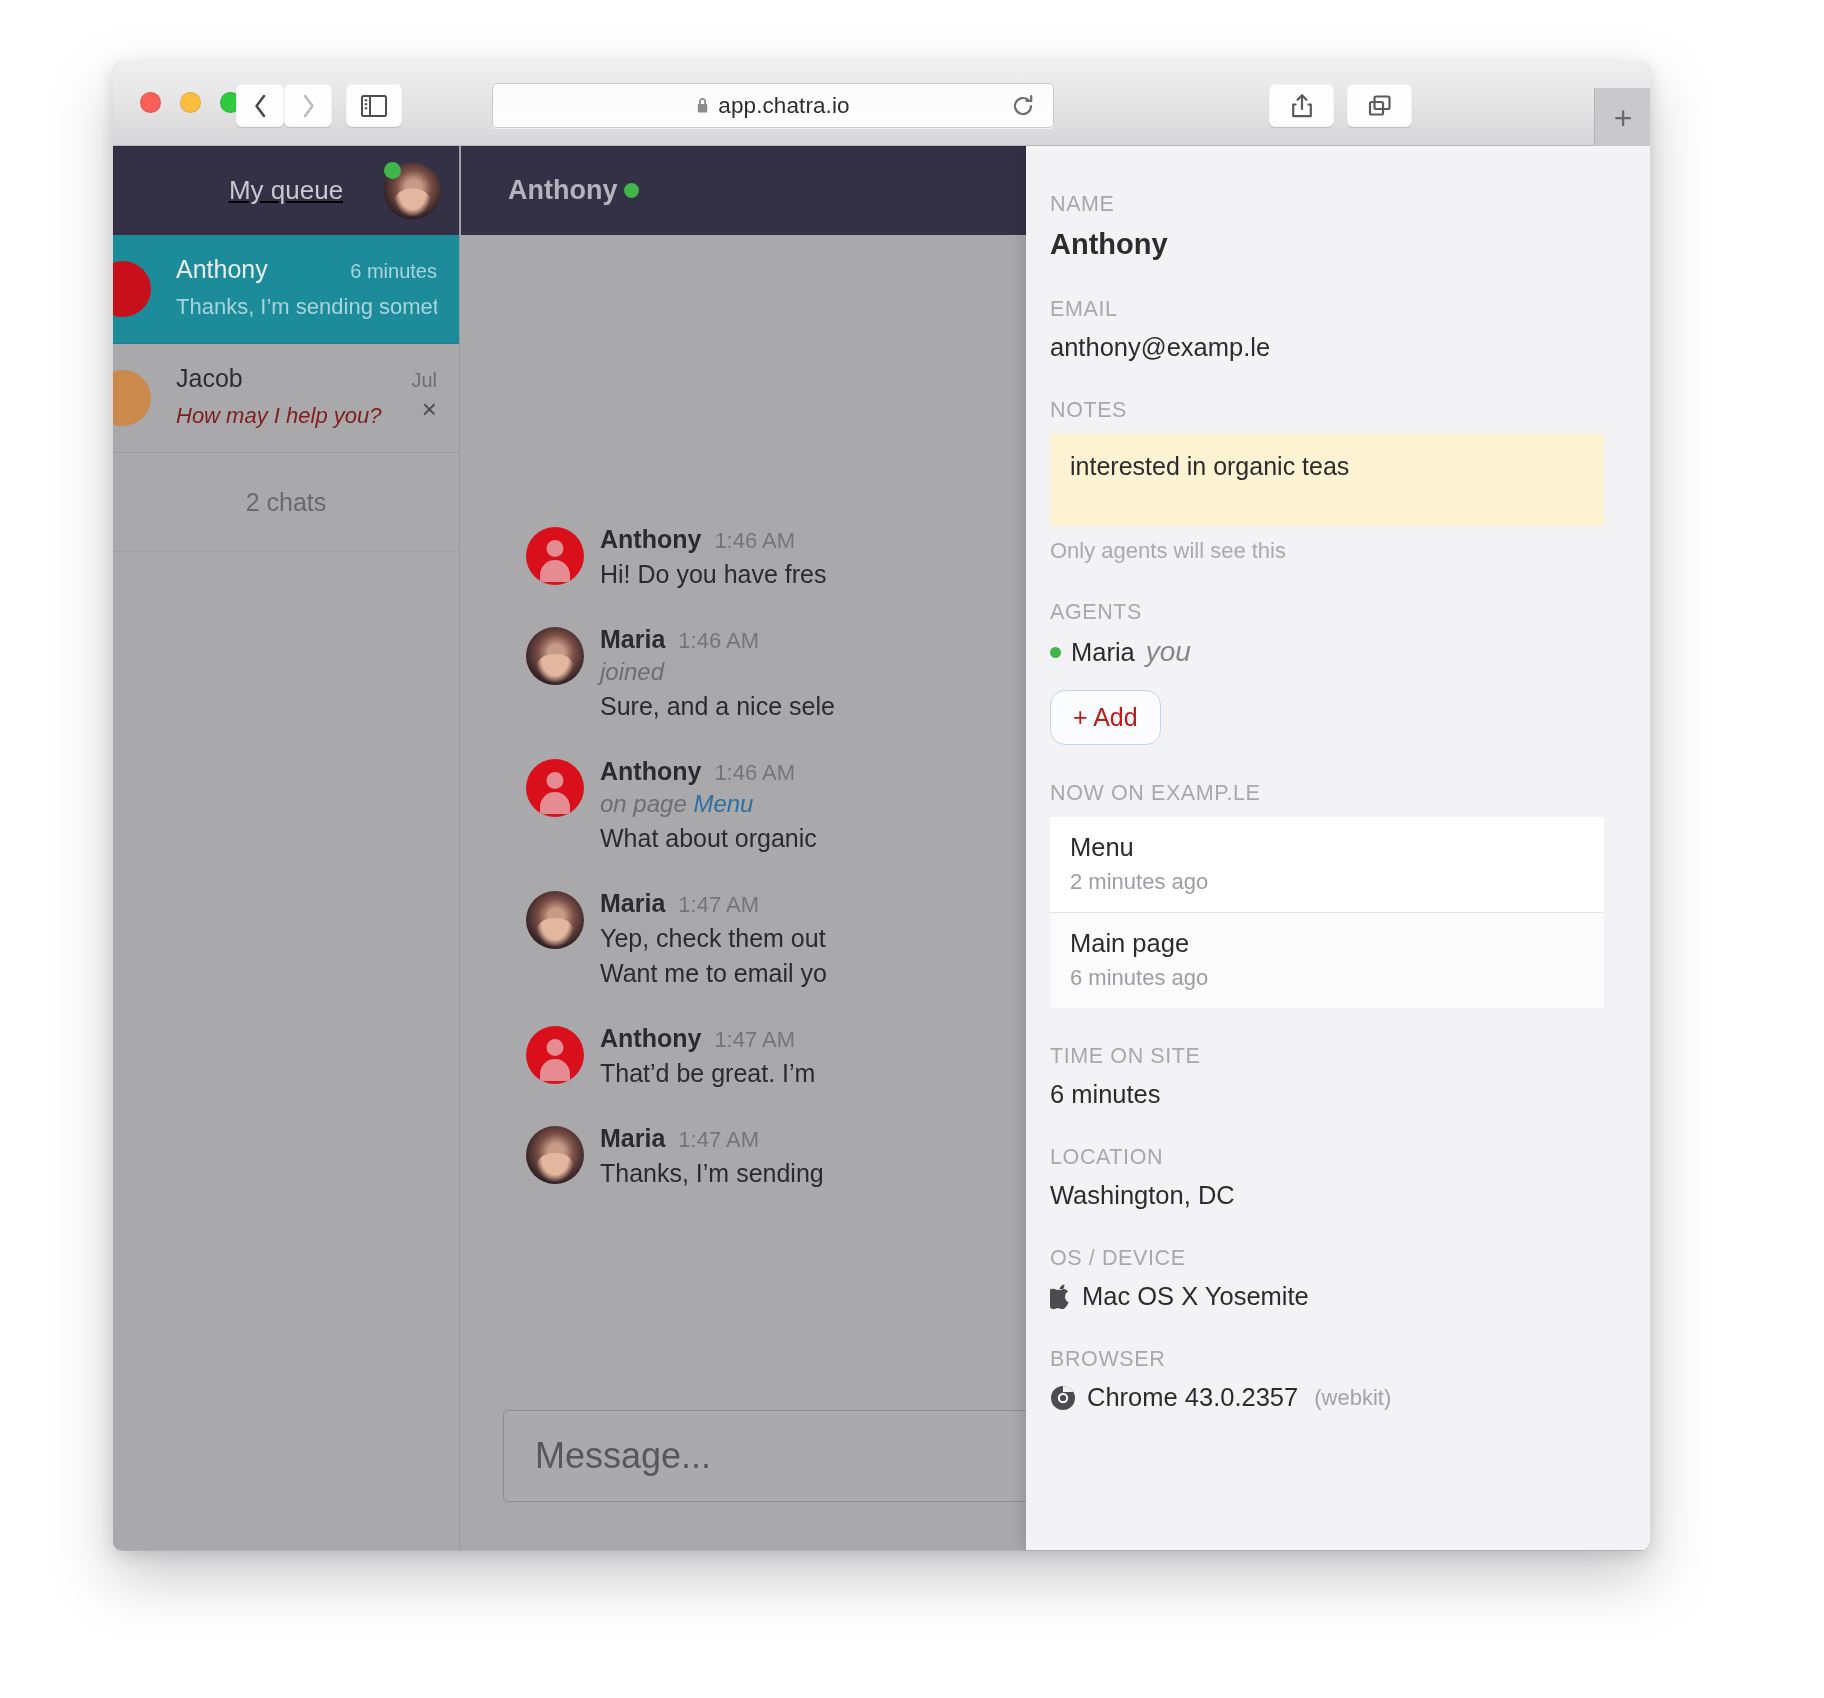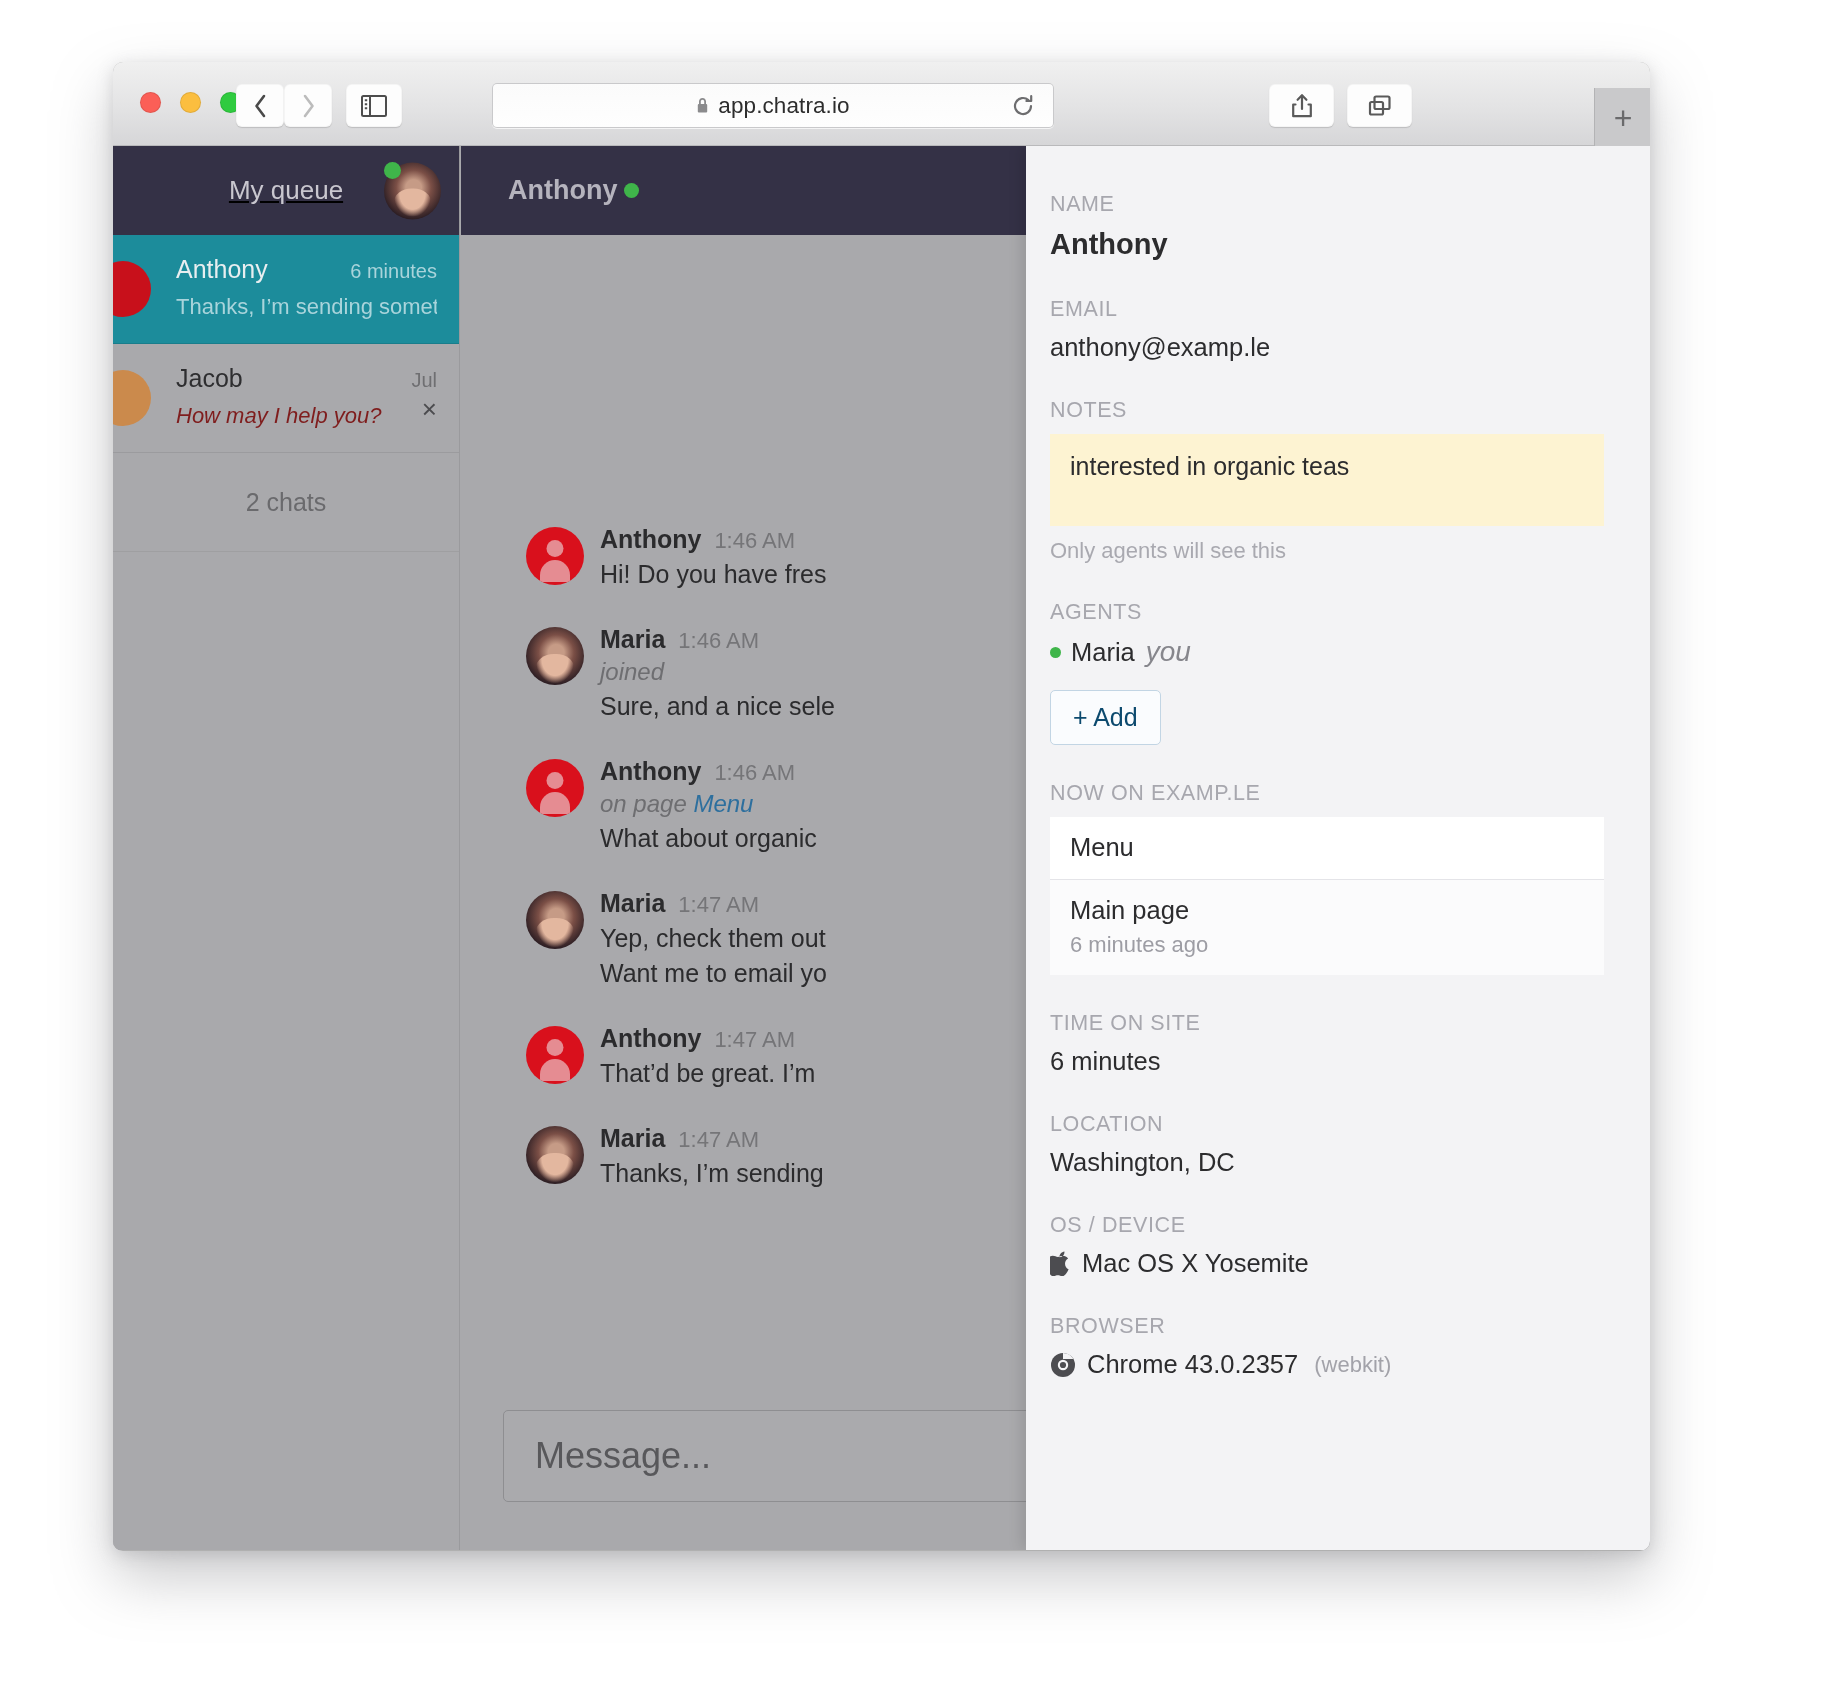--- a/index.html
+++ b/index.html
@@ -357,25 +357,25 @@
     position: absolute; left: 0; top: 11px;
     width: 11px; height: 11px; border-radius: 50%;
     background: #3fb54a;
   }
   .agent-name { font-size: 25.5px; color: #2c2c2e; }
   .agent-you { font-size: 28px; font-style: italic; color: #86868c; }
 
   .add-btn {
     display: inline-block;
     border: 1px solid #c2d5e4;
-    border-radius: 5px;
+    border-radius: 15px;
     background: #fafcfe;
     padding: 12px 22px;
     font-size: 25px;
-    color: #0c4a6e;
+    color: #b91c1c;
   }
 
   .page-list { margin-bottom: 6px; }
   .page-item {
     background: #ffffff;
     padding: 16px 20px 17px 20px;
     border-bottom: 1px solid #e4e4e8;
     box-sizing: border-box;
   }
   .page-item:last-child { border-bottom: none; background: #fbfbfc; }
@@ -585,20 +585,21 @@
             <span class="agent-you">you</span>
           </div>
           <div class="add-btn">+ Add</div>
         </div>
 
         <div class="d-group">
           <div class="d-label">NOW ON EXAMP.LE</div>
           <div class="page-list">
             <div class="page-item">
               <div class="page-title">Menu</div>
+              <div class="page-ago">2 minutes ago</div>
             </div>
             <div class="page-item">
               <div class="page-title">Main page</div>
               <div class="page-ago">6 minutes ago</div>
             </div>
           </div>
         </div>
 
         <div class="d-group">
           <div class="d-label">TIME ON SITE</div>

